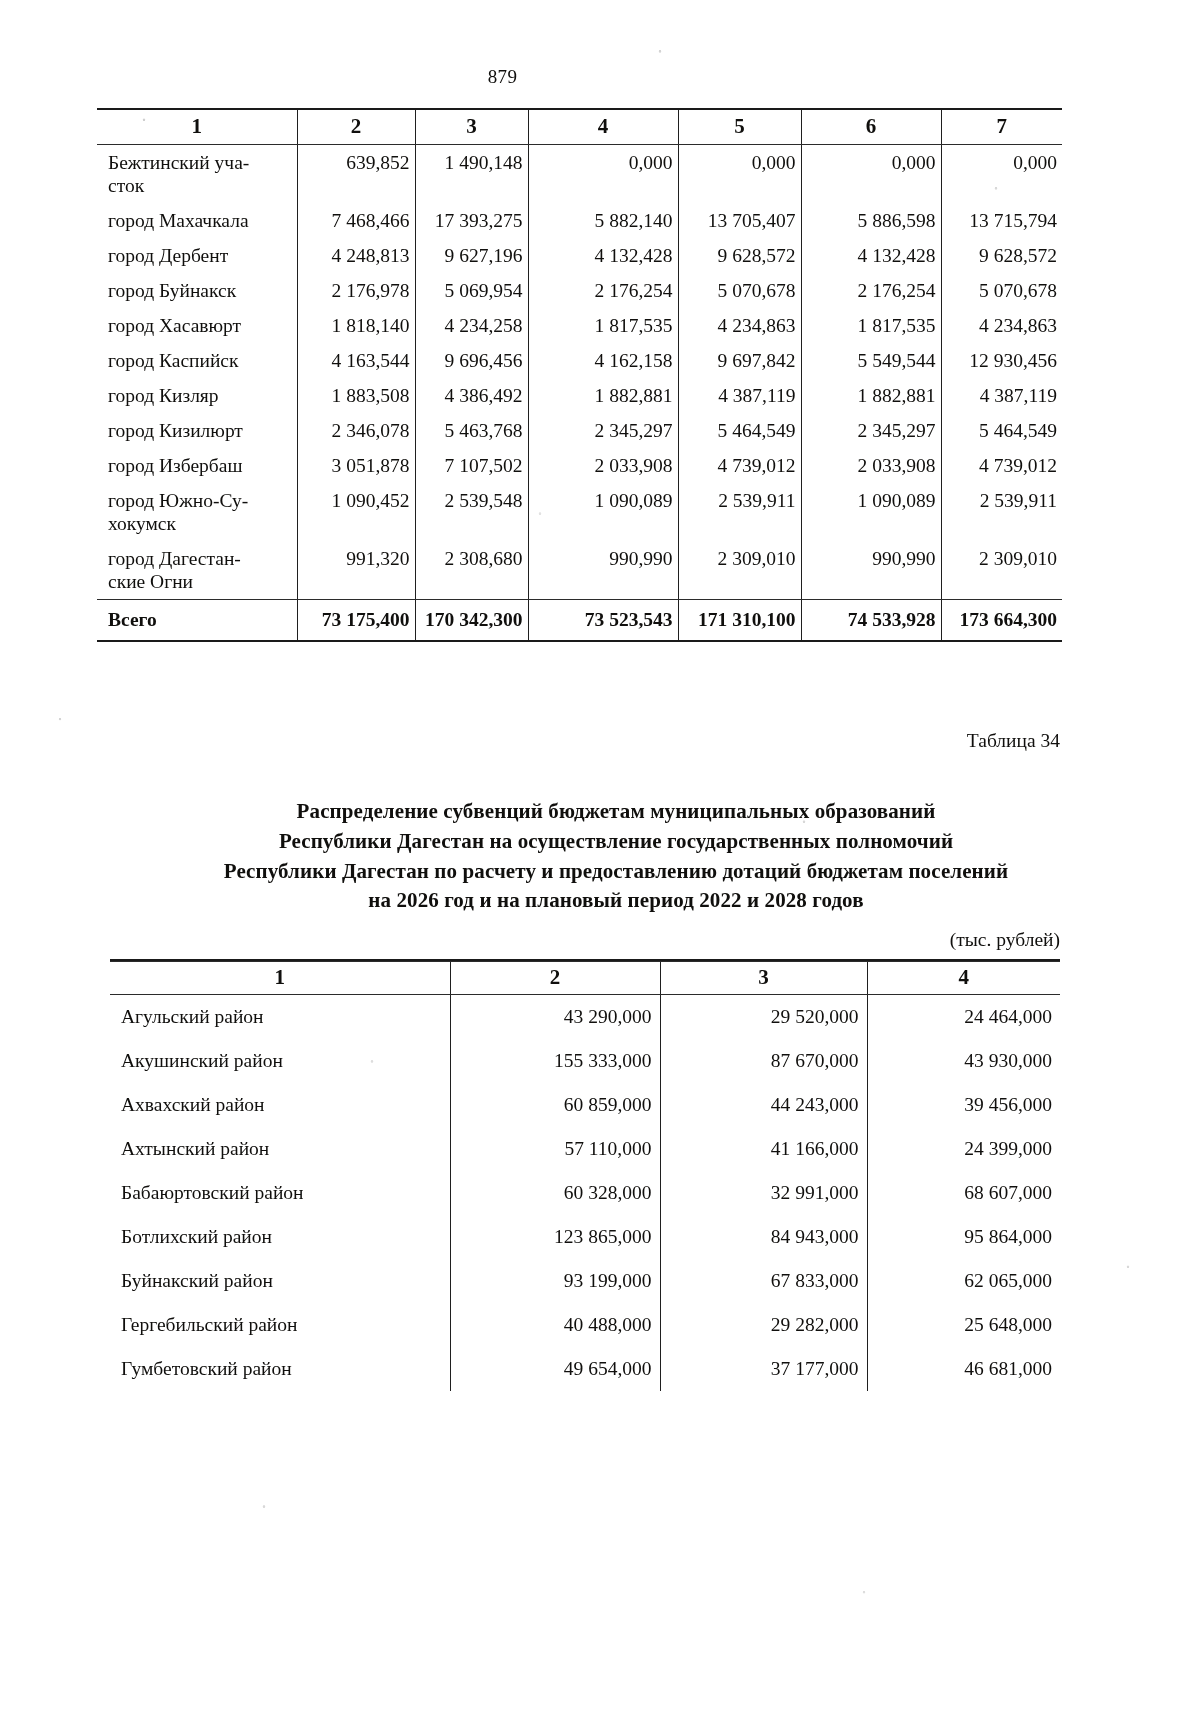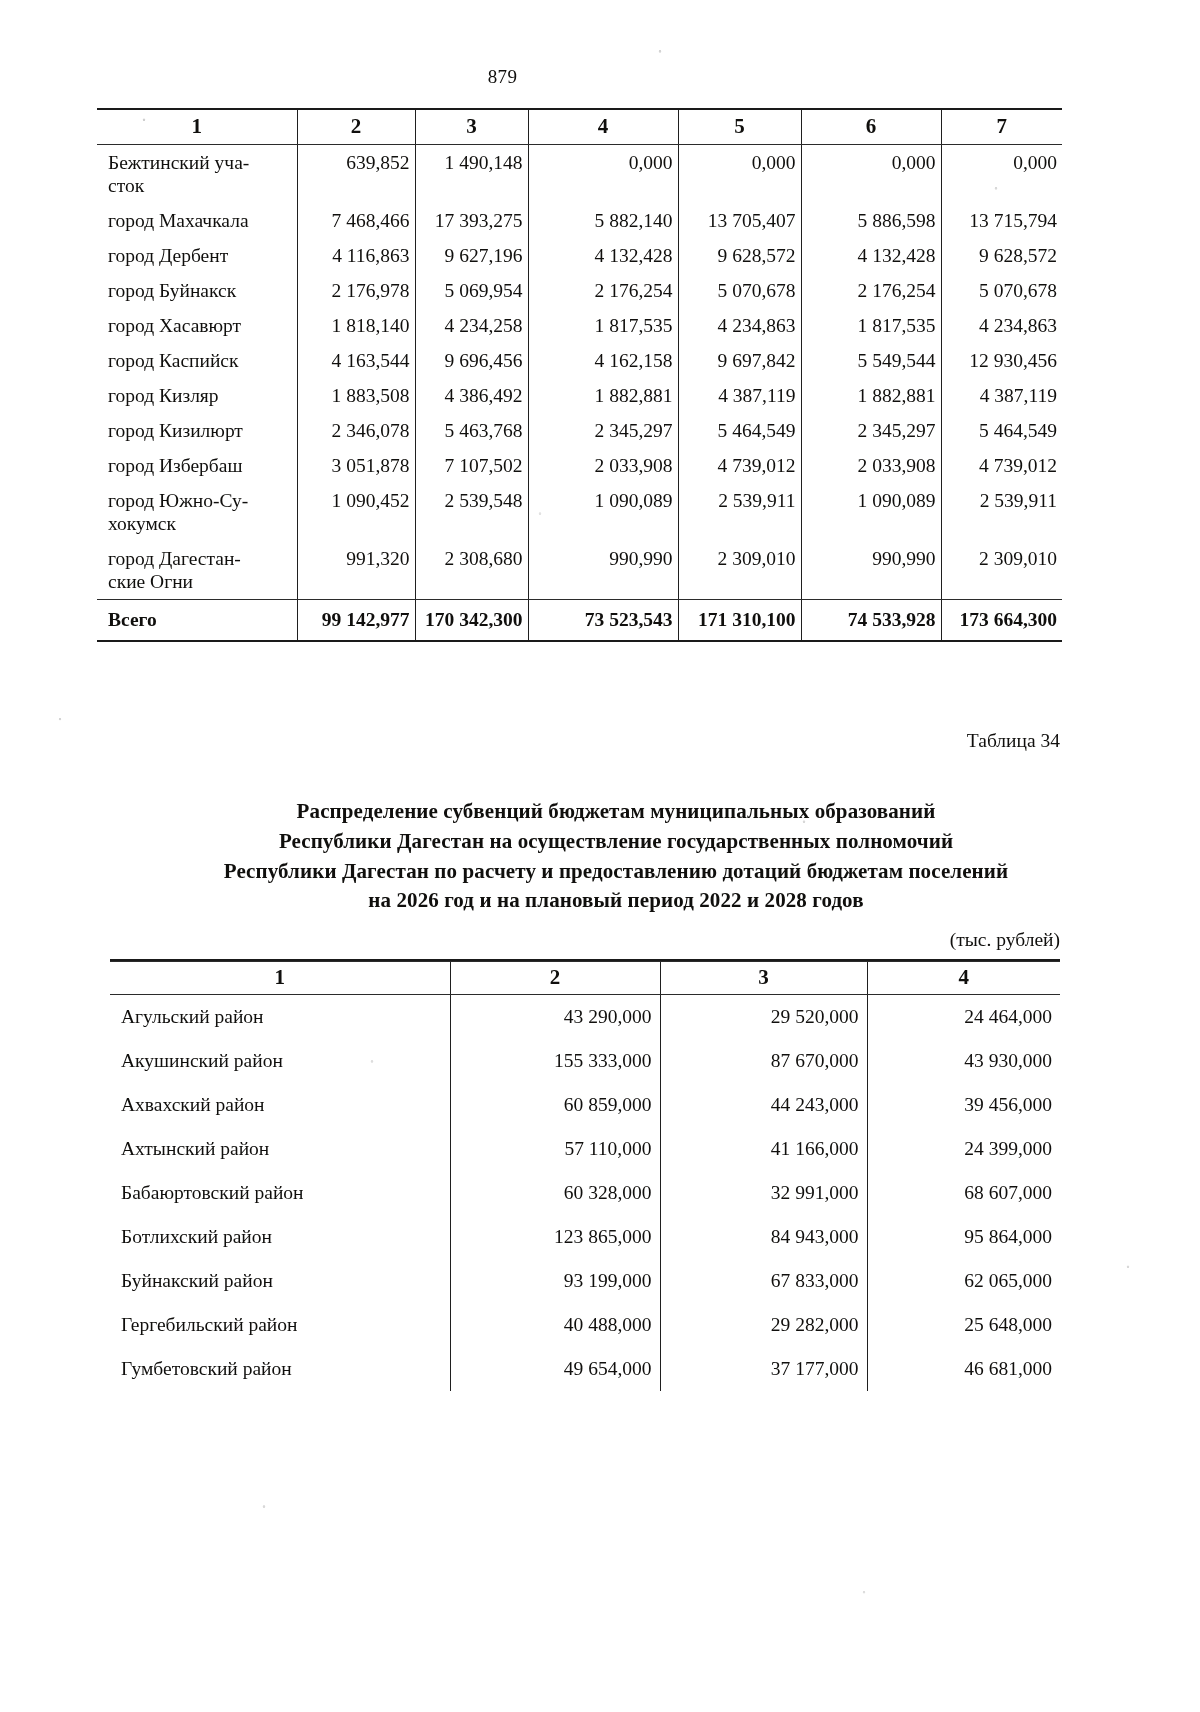--- a/index.html
+++ b/index.html
@@ -258,21 +258,21 @@
             <td class="name">город Махачкала</td>
             <td class="num">7 468,466</td>
             <td class="num">17 393,275</td>
             <td class="num">5 882,140</td>
             <td class="num">13 705,407</td>
             <td class="num">5 886,598</td>
             <td class="num">13 715,794</td>
           </tr>
           <tr>
             <td class="name">город Дербент</td>
-            <td class="num">4 116,863</td>
+            <td class="num">4 248,813</td>
             <td class="num">9 627,196</td>
             <td class="num">4 132,428</td>
             <td class="num">9 628,572</td>
             <td class="num">4 132,428</td>
             <td class="num">9 628,572</td>
           </tr>
           <tr>
             <td class="name">город Буйнакск</td>
             <td class="num">2 176,978</td>
             <td class="num">5 069,954</td>
@@ -353,21 +353,21 @@
         <col style="width:118px">
         <col style="width:113px">
         <col style="width:150px">
         <col style="width:123px">
         <col style="width:140px">
         <col style="width:121px">
       </colgroup>
       <tbody class="t1-body" id="t1-total">
           <tr class="total">
             <td class="name">Всего</td>
-            <td class="num">99 142,977</td>
+            <td class="num">73 175,400</td>
             <td class="num">170 342,300</td>
             <td class="num">73 523,543</td>
             <td class="num">171 310,100</td>
             <td class="num">74 533,928</td>
             <td class="num">173 664,300</td>
           </tr>
         </tbody>
     </table>
     <div class="rule-bottom"></div>
   </div>

